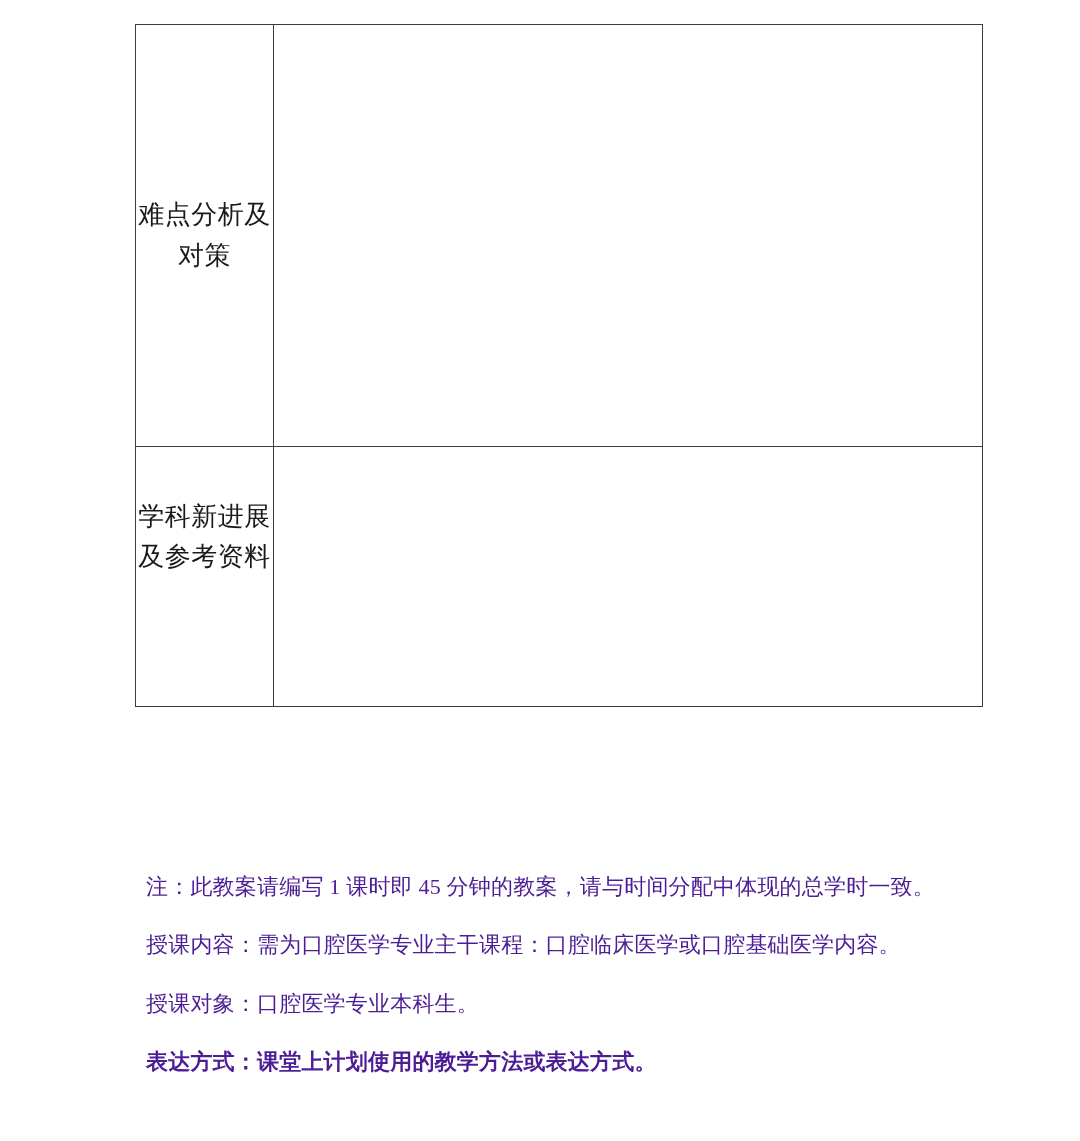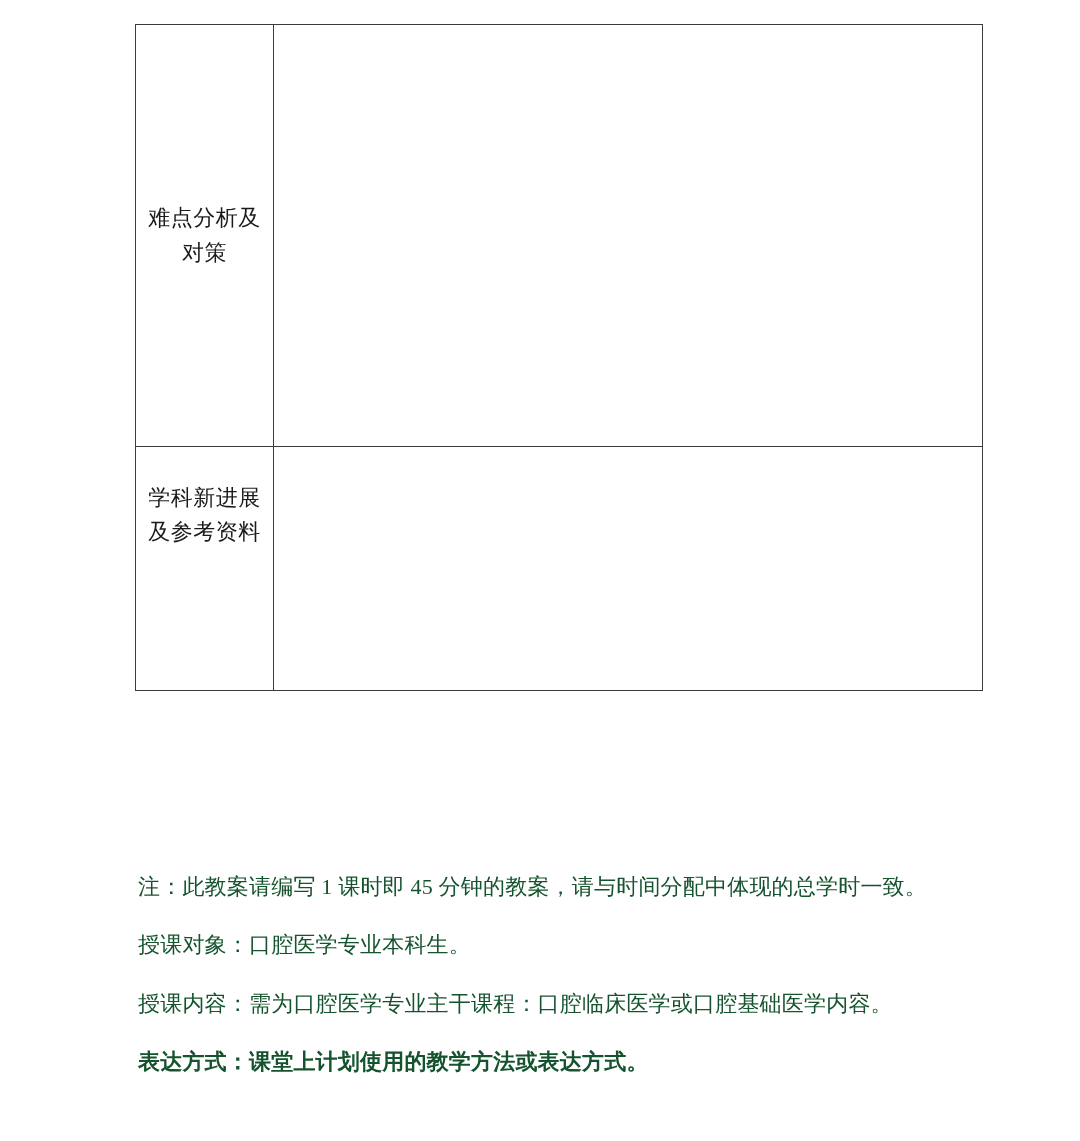--- a/index.html
+++ b/index.html
@@ -37,21 +37,21 @@
 
   .form-table td {
     border: 1.6px solid #3c3c3c;
     padding: 0;
     vertical-align: middle;
   }
 
   .label-cell {
     width: 137px;
     text-align: center;
-    font-size: 22px;
+    font-size: 26px;
     line-height: 1.55;
     letter-spacing: 0.5px;
     color: #1a1a1a;
     padding: 0 6px;
   }
 
   .label-cell .label-text {
     display: block;
     white-space: pre-line;
   }
@@ -68,36 +68,36 @@
   .row-questions .content-cell { height: 189px; }
 
   .row-advances .label-cell,
   .row-advances .content-cell { height: 209px; }
 
   
   .row-difficulty .label-cell { vertical-align: middle; }
   .row-questions  .label-cell { vertical-align: middle; }
   .row-advances   .label-cell {
     vertical-align: top;
-    padding-top: 34px;
+    padding-top: 50px;
   }
 
   
   .notes {
     position: absolute;
     left: 138px;
     top: 874px;
     width: 880px;
   }
 
   .note-line {
     font-size: 22px;
     line-height: 1.2;
-    margin: 0 0 32px 0;
-    color: #14532d;
+    margin: 0 0 32px 8px;
+    color: #4c1d95;
     letter-spacing: 0.2px;
     white-space: nowrap;
   }
 
   .note-line:last-child { margin-bottom: 0; font-weight: bold; }
 </style>
 </head>
 <body>
 
 <div class="page">
@@ -120,18 +120,18 @@
 及参考资料</span>
         </td>
         <td class="content-cell"></td>
       </tr>
 
     </tbody>
   </table>
 
   <div class="notes">
     <p class="note-line">注：此教案请编写 1 课时即 45 分钟的教案，请与时间分配中体现的总学时一致。</p>
+    <p class="note-line">授课内容：需为口腔医学专业主干课程：口腔临床医学或口腔基础医学内容。</p>
     <p class="note-line">授课对象：口腔医学专业本科生。</p>
-    <p class="note-line">授课内容：需为口腔医学专业主干课程：口腔临床医学或口腔基础医学内容。</p>
     <p class="note-line">表达方式：课堂上计划使用的教学方法或表达方式。</p>
   </div>
 
 </div>
 
 </body></html>

